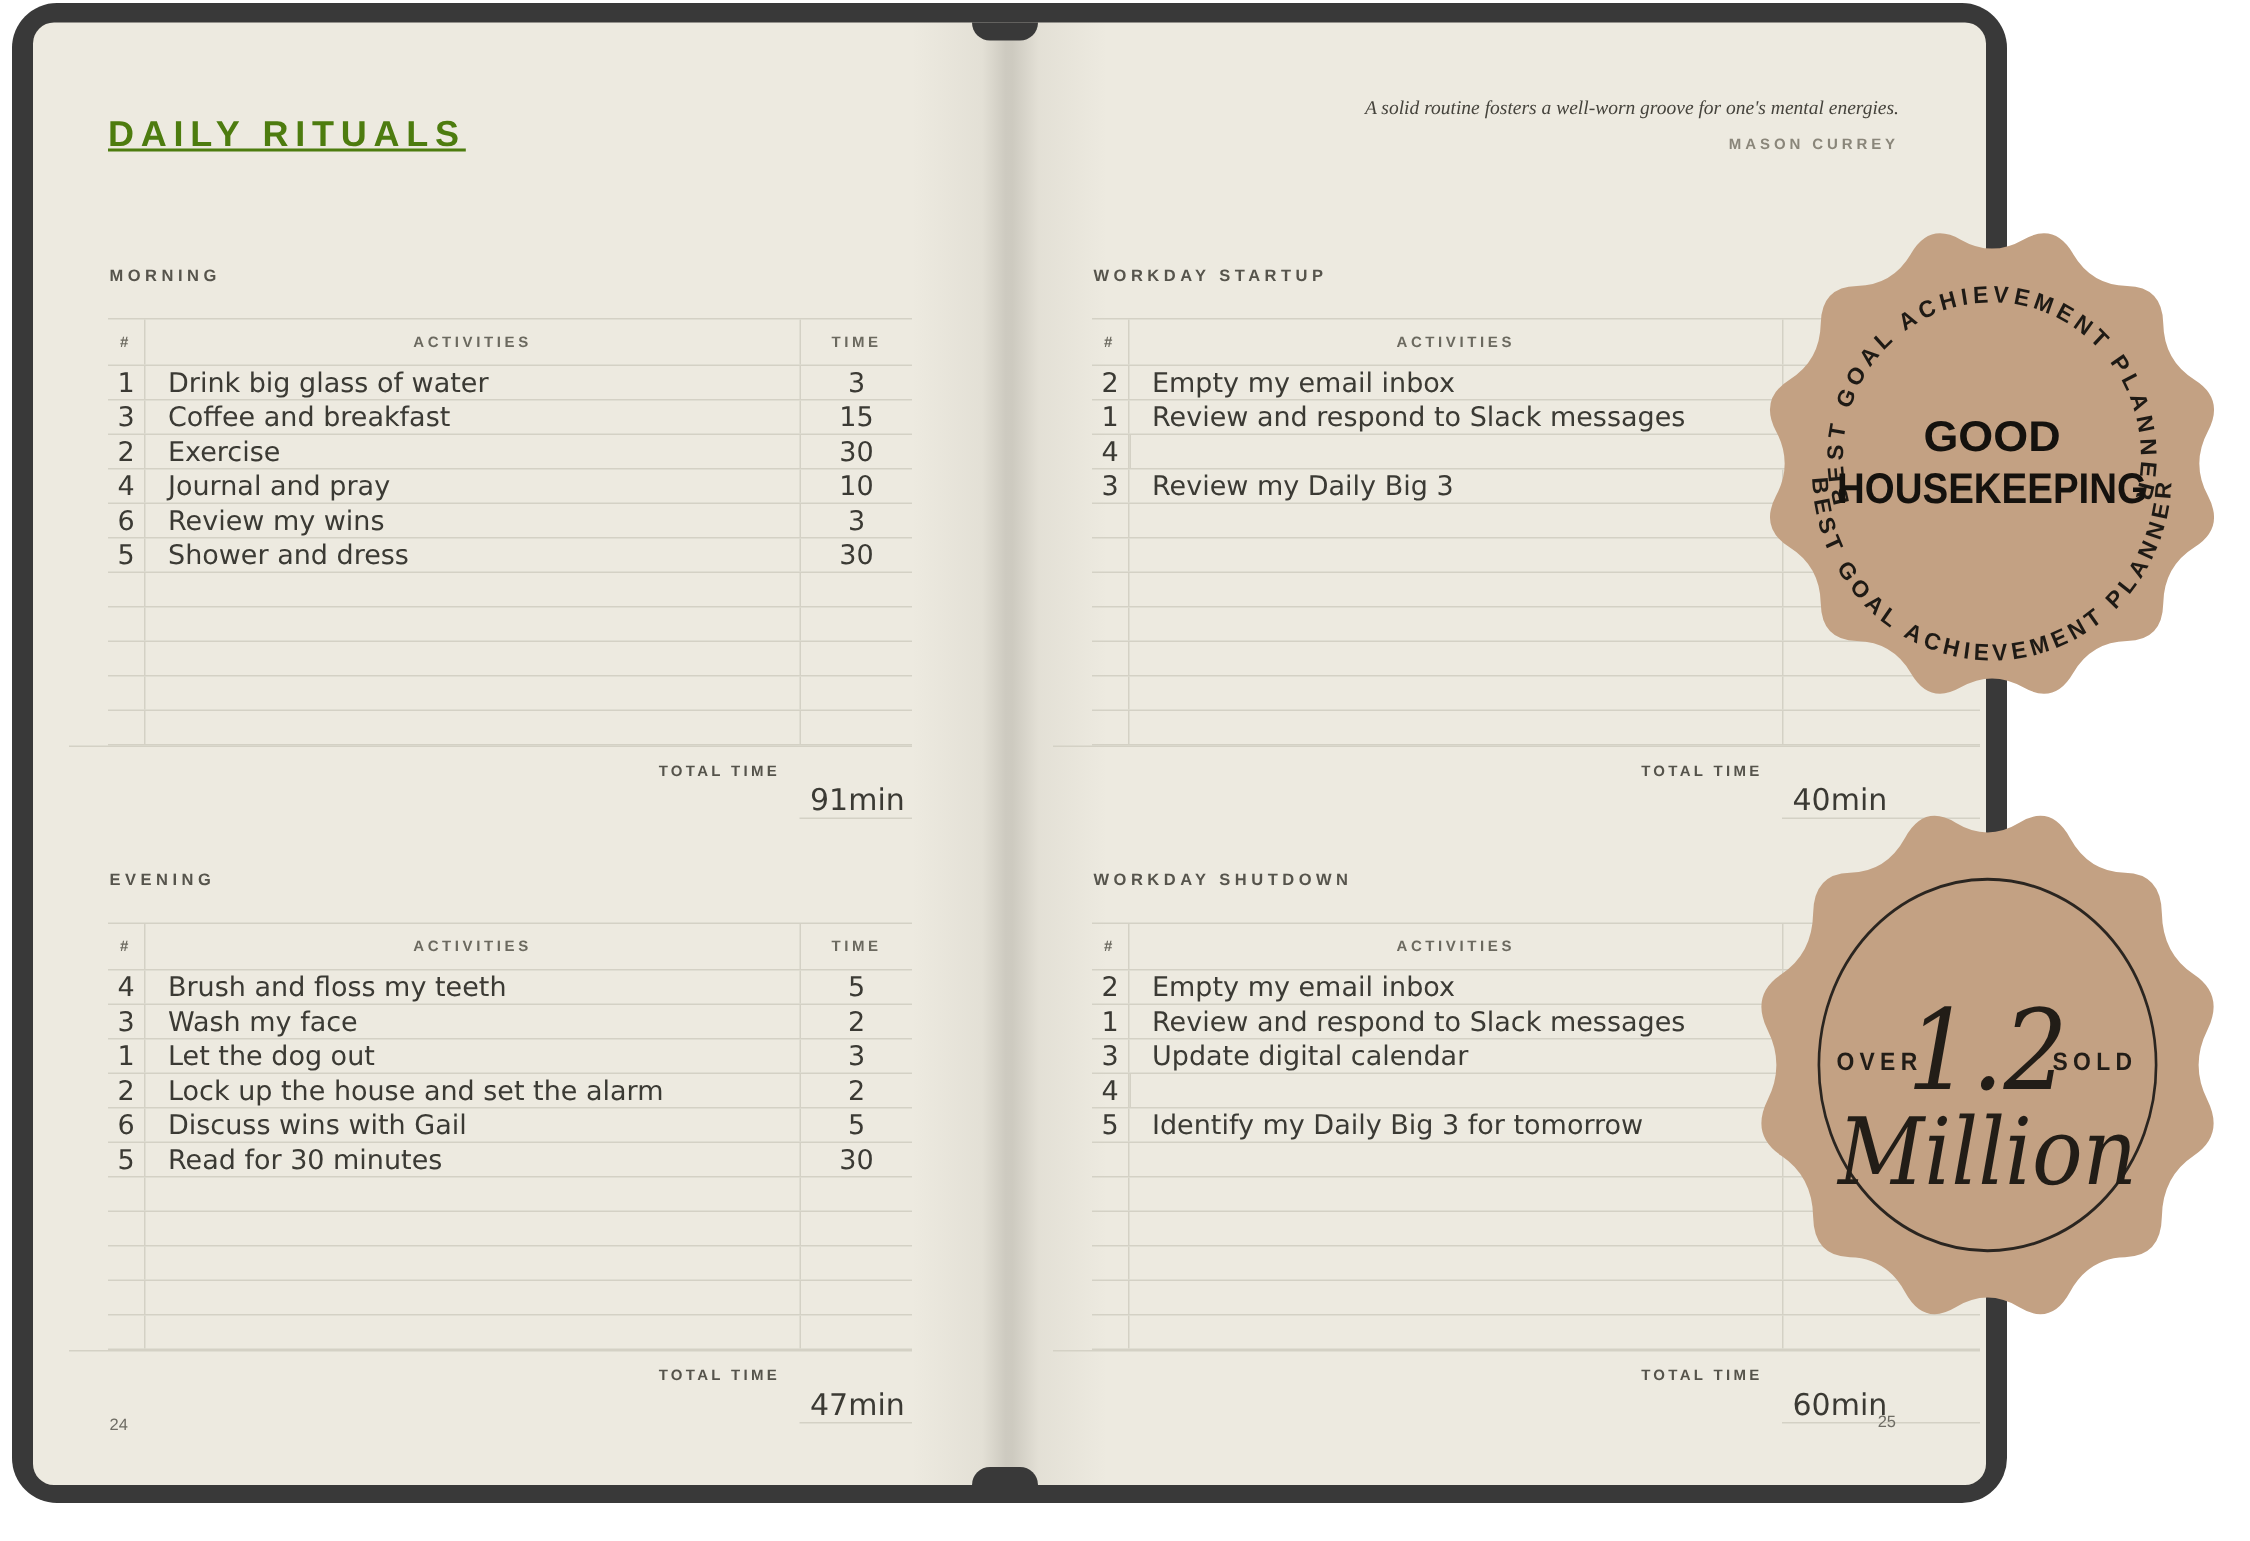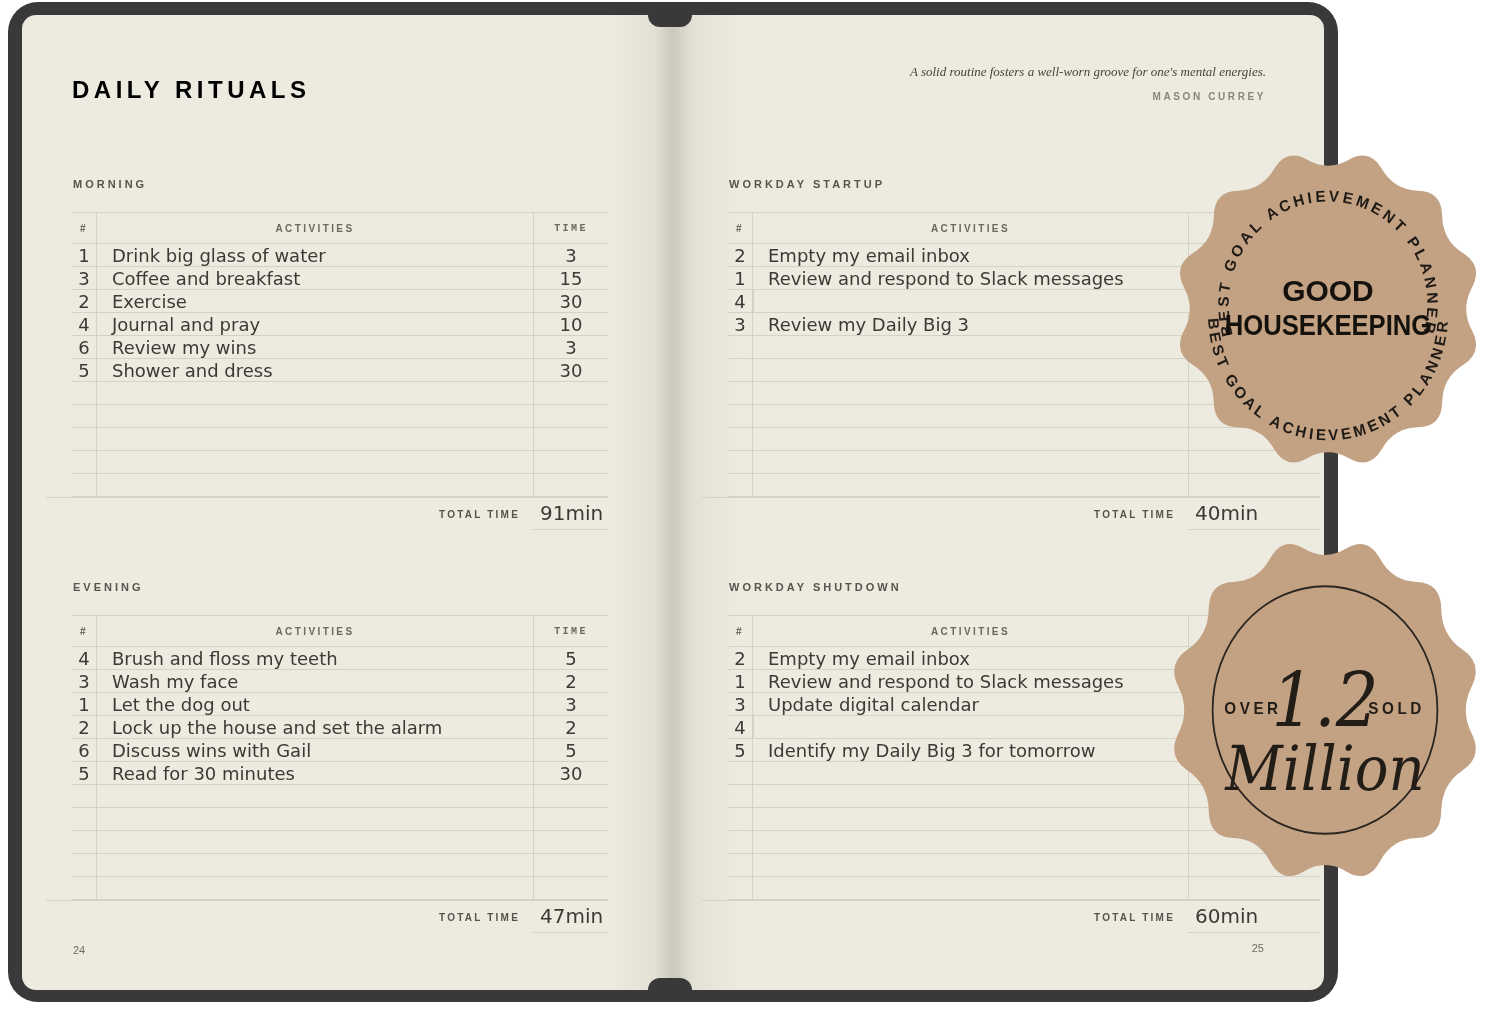--- a/index.html
+++ b/index.html
@@ -27,45 +27,45 @@
       rgba(62,58,47,0.18) 50.15%,
       rgba(95,90,75,0.07) 51.5%,
       rgba(0,0,0,0) 55%);
   }
   .notch-top{position:absolute;left:648px;top:15px;width:44px;height:12px;background:#393939;border-radius:0 0 18px 18px;}
   .notch-bot{position:absolute;left:648px;top:978px;width:44px;height:12px;background:#393939;border-radius:18px 18px 0 0;}
 
   
   .page-title{
     position:absolute;left:72px;top:76px;
-    font-size:24px;font-weight:600;letter-spacing:4.5px;color:#000000;
+    font-size:24px;font-weight:600;letter-spacing:4.5px;color:#4d7c0f;text-decoration:underline;
   }
   .quote{position:absolute;top:64px;left:806px;width:460px;text-align:right;}
   .quote-text{font-family:"Liberation Serif",serif;font-style:italic;font-size:13px;color:#45433c;}
   .quote-author{margin-top:11px;font-size:10px;font-weight:bold;letter-spacing:2.6px;color:#8a867a;}
 
   
   .rtable{position:absolute;--line:#d4d1c5;}
   .sec-label{font-size:11px;font-weight:bold;letter-spacing:3px;color:#56544c;line-height:12px;margin:0 0 22px 1px;}
   .t-grid{border-top:1px solid var(--line);}
   .t-row{
     display:grid;grid-template-columns:var(--numw) 1fr var(--timew);
     border-bottom:1px solid var(--line);height:23px;box-sizing:border-box;
   }
   .t-headrow{height:31px;}
   .c-num{border-right:1px solid var(--line);display:flex;align-items:center;justify-content:center;}
-  .c-time{border-left:1px solid var(--line);display:flex;align-items:center;justify-content:center;font-family:Liberation Mono, monospace;}
+  .c-time{border-left:1px solid var(--line);display:flex;align-items:center;justify-content:center;}
   .c-act{display:flex;align-items:center;}
   .c-head{font-size:10px;font-weight:600;letter-spacing:2.4px;color:#6b695f;justify-content:center;}
   .hand{font-family:"DejaVu Sans",sans-serif;font-size:18px;color:#3b3a34;white-space:nowrap;}
   .c-act.hand{padding-left:15px;}
   .t-total{position:relative;display:flex;justify-content:flex-end;height:34px;}
   .t-total::before{content:"";position:absolute;top:0;left:-26px;right:0;height:1px;background:var(--line);}
   .tt-label{align-self:center;font-size:10px;font-weight:700;letter-spacing:2.2px;color:#55534b;margin-right:13px;}
-  .tt-box{width:var(--timew);box-sizing:border-box;border-bottom:1px solid var(--line);height:33px;display:flex;align-items:center;padding-left:7px;}
+  .tt-box{width:var(--timew);box-sizing:border-box;border-bottom:1px solid var(--line);height:49px;display:flex;align-items:flex-end;padding-left:7px;}
   .tt-value{font-size:20px;}
 
   .page-num{position:absolute;font-size:11px;color:#6e6c64;}
   .pn-left{left:73px;top:944px;}
   .pn-right{left:1130px;top:942px;width:134px;text-align:right;}
 
   
   .badge{position:absolute;}
   .badge svg{display:block;}
   .arc-text{font-family:"Liberation Sans",sans-serif;font-size:9.6px;font-weight:bold;letter-spacing:2px;fill:#1e1a15;}

